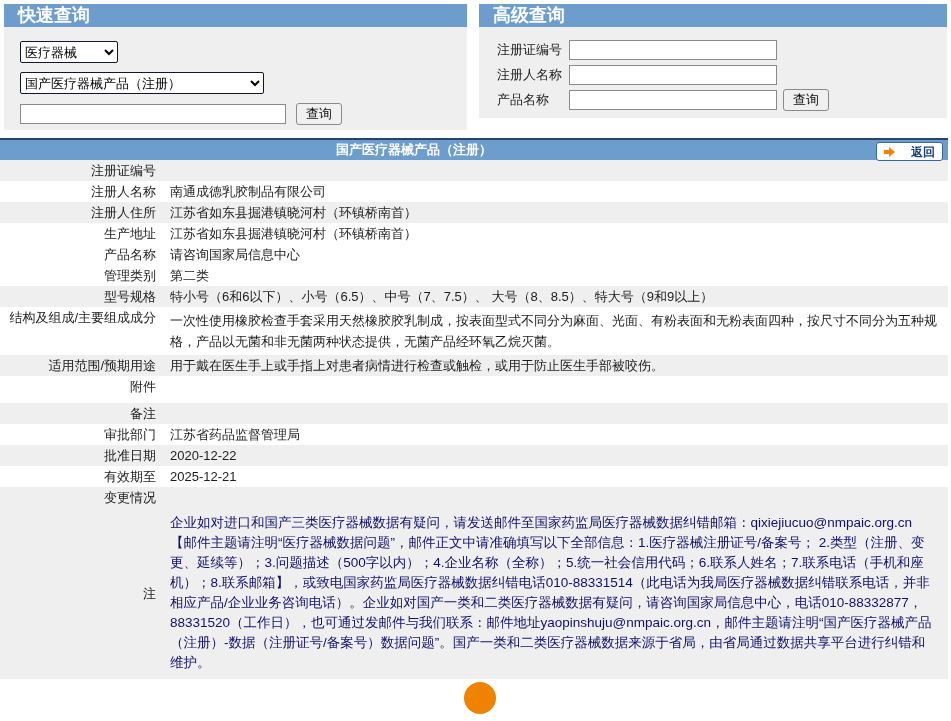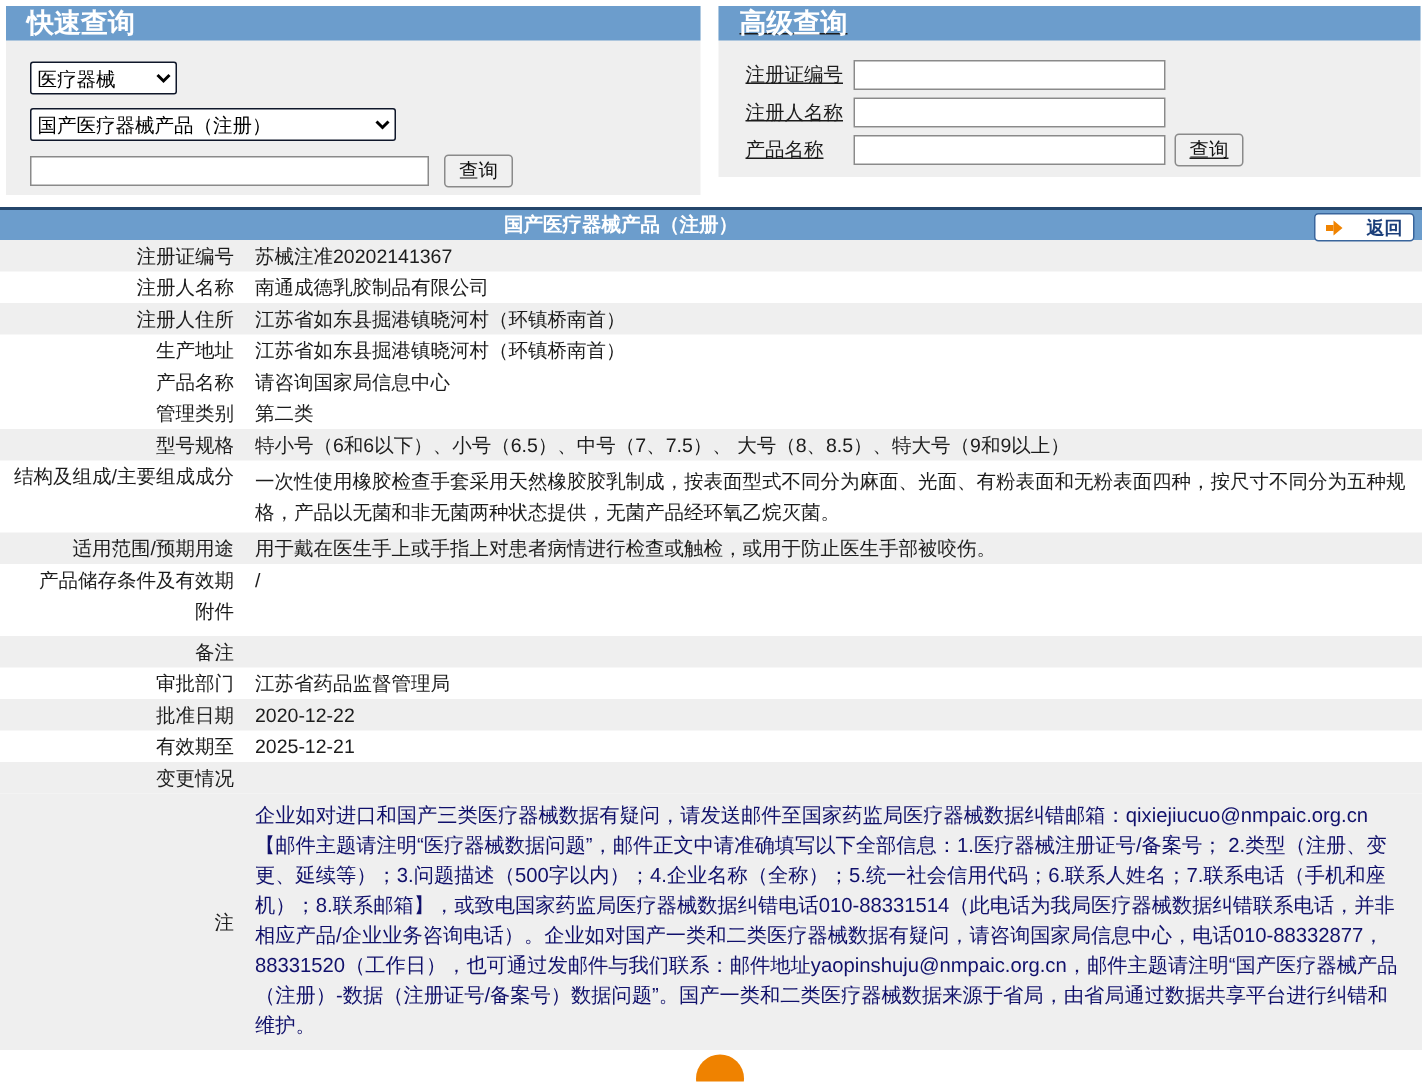--- a/index.html
+++ b/index.html
@@ -9,21 +9,21 @@
     font-size:13px; color:#1c1c1c; overflow:hidden;
   }
   
   .top-section { position:relative; height:138px; }
   .panel { position:absolute; background:#efefef; }
   .panel-header {
     background:#6c9dcc; color:#fff; font-weight:bold;
     height:23px; line-height:23px; padding-left:14px; font-size:18px;
   }
   #quick-panel { left:4px; top:4px; width:463px; height:126px; }
-  #adv-panel  { left:479px; top:4px; width:468px; height:114px;text-decoration:underline; }
+  #adv-panel  { left:479px; top:4px; width:468px; height:114px; }
   .quick-body { padding:14px 0 0 16px; }
   select {
     font-family:inherit; font-size:13px; height:22px;
     border:1px solid #0f172a; background:#fff; border-radius:2px;
   }
   #quick-cat-select { width:98px; margin-bottom:9px; }
   #quick-type-select { width:244px; margin-bottom:9px; }
   input[type=text] {
     font-family:inherit; font-size:13px; height:18px;
     border:1px solid #8a8a8a; background:#fff; padding:0 3px;
@@ -132,21 +132,20 @@
       <span class="back-arrow">
           <span class="bar"></span>
           <span class="tip"></span>
         </span>
       <span class="back-text">返回</span>
     </span>
   </div>
   <div id="detail-rows">
       <div class="d-row shaded">
         <div class="d-label">注册证编号</div>
-        <div class="d-value">苏械注准20202141367</div>
       </div>
       <div class="d-row">
         <div class="d-label">注册人名称</div>
         <div class="d-value">南通成德乳胶制品有限公司</div>
       </div>
       <div class="d-row shaded">
         <div class="d-label">注册人住所</div>
         <div class="d-value">江苏省如东县掘港镇晓河村（环镇桥南首）</div>
       </div>
       <div class="d-row">
@@ -167,24 +166,20 @@
       </div>
       <div class="d-row multiline">
         <div class="d-label">结构及组成/主要组成成分</div>
         <div class="d-value">一次性使用橡胶检查手套采用天然橡胶胶乳制成，按表面型式不同分为麻面、光面、有粉表面和无粉表面四种，按尺寸不同分为五种规格，产品以无菌和非无菌两种状态提供，无菌产品经环氧乙烷灭菌。</div>
       </div>
       <div class="d-row shaded">
         <div class="d-label">适用范围/预期用途</div>
         <div class="d-value">用于戴在医生手上或手指上对患者病情进行检查或触检，或用于防止医生手部被咬伤。</div>
       </div>
       <div class="d-row">
-        <div class="d-label">产品储存条件及有效期</div>
-        <div class="d-value">/</div>
-      </div>
-      <div class="d-row">
         <div class="d-label">附件</div>
         <div class="d-value"></div>
       </div>
       <div class="d-row">
         <div class="d-value"></div>
       </div>
       <div class="d-row shaded">
         <div class="d-label">备注</div>
         <div class="d-value"></div>
       </div>

